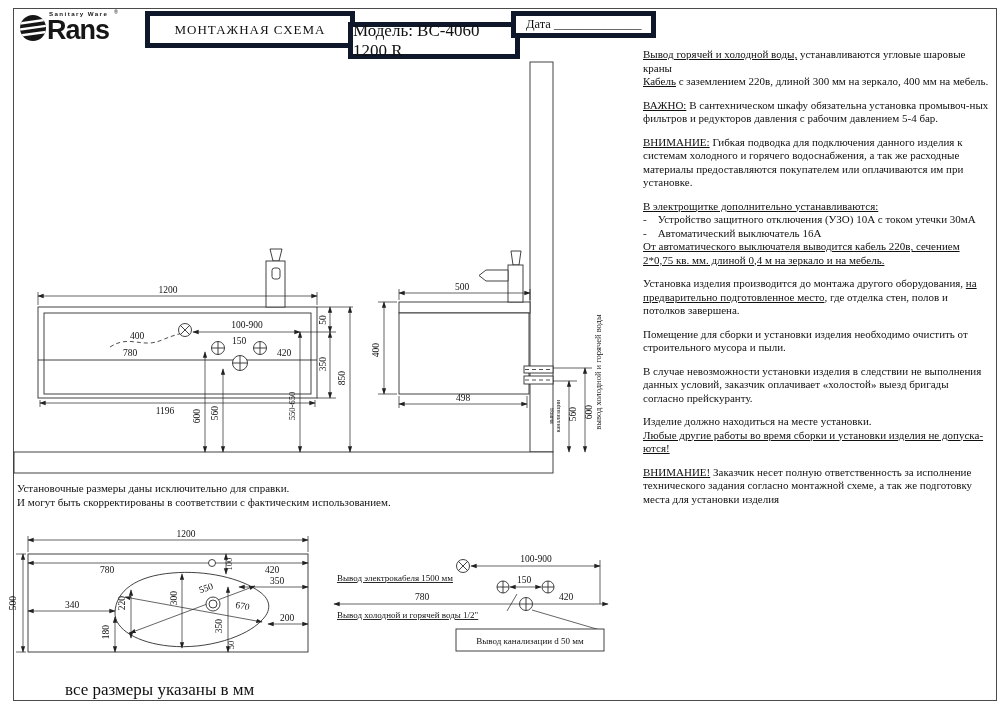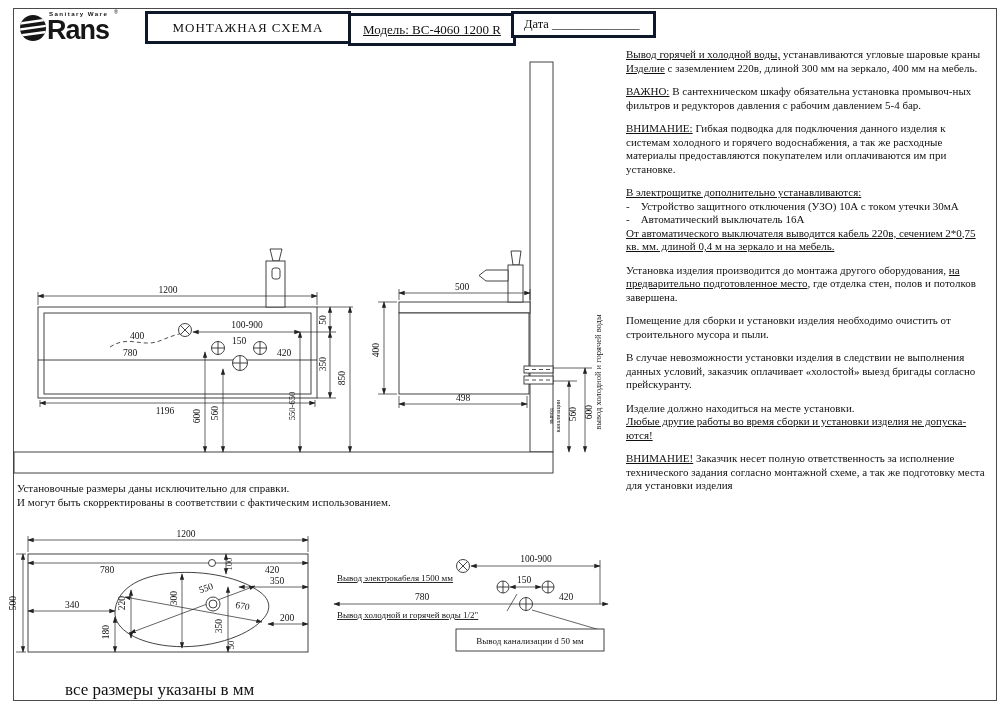--- a/index.html
+++ b/index.html
@@ -1,25 +1,25 @@
 <!DOCTYPE html>
 <html><head>
 <meta charset="utf-8">
 <style>
   html,body{margin:0;padding:0;background:#fff;}
   body{width:1000px;height:707px;position:relative;font-family:"Liberation Serif",serif;color:#111;overflow:hidden;}
   .frame{position:absolute;left:13px;top:8px;width:982px;height:691px;border:1px solid #4b4b4b;}
   .abs{position:absolute;}
-  .hbox{border:3px solid #0f172a;display:flex;align-items:center;justify-content:center;background:#fff;}
+  .hbox{border:5px solid #0f172a;display:flex;align-items:center;justify-content:center;background:#fff;}
   .title-box{left:145px;top:11px;width:200px;height:27px;font-size:13px;letter-spacing:1px;}
-  .model-box{left:348px;top:13px;width:162px;height:27px;font-size:13px;text-decoration:underline;}
+  .model-box{left:348px;top:22px;width:162px;height:27px;font-size:17px;}
   .date-box{left:511px;top:11px;width:145px;height:27px;justify-content:flex-start;padding-left:10px;font-size:12.5px;box-sizing:border-box;}
   .logo-wrap{left:16px;top:7px;width:135px;height:36px;}
   .instructions{left:626px;top:48px;width:364px;font-size:11px;line-height:13.5px;}
-  .ipara{margin:0 0 10px 0;}
+  .ipara{margin:0 0 10px 17px;}
   .u{text-decoration:underline;}
   .notes{left:17px;top:481px;width:600px;font-size:11px;line-height:14px;}
   .footer-note{left:18px;top:680px;font-size:17px;margin-left:47px;}
   svg.overlay{position:absolute;left:0;top:0;pointer-events:none;}
   .ln{stroke:#2e2e2e;stroke-width:0.9;fill:none;}
   .lnw{stroke:#2e2e2e;stroke-width:0.9;fill:#fff;}
   .dim{stroke:#222;stroke-width:0.7;fill:none;}
   .dsh{stroke:#222;stroke-width:0.8;fill:none;stroke-dasharray:4 3;}
   .lbl{font-family:"Liberation Serif",serif;font-size:9.5px;fill:#111;}
   .lbl8{font-family:"Liberation Serif",serif;font-size:8.5px;fill:#111;}
@@ -49,21 +49,21 @@
     <text x="33" y="9" font-family="Liberation Sans, sans-serif" font-size="6.2" font-weight="bold" letter-spacing="1.4" fill="#161616">Sanitary Ware</text>
     <text x="98" y="7" font-family="Liberation Sans, sans-serif" font-size="5.5" fill="#161616">®</text>
     <text x="31" y="32" font-family="Liberation Sans, sans-serif" font-size="27" font-weight="bold" letter-spacing="-1" fill="#161616">Rans</text>
   </svg>
 </div>
 <div class="abs hbox title-box">МОНТАЖНАЯ СХЕМА</div>
 <div class="abs hbox model-box">Модель: ВС-4060 1200 R</div>
 <div class="abs hbox date-box">Дата ______________</div>
 
 <div class="abs instructions">
-    <p class="ipara"><span class="u">Вывод горячей и холодной воды,</span><span> устанавливаются угловые шаровые краны</span><br><span class="u">Изделие</span><span> с заземлением 220в, длиной 300 мм на зеркало, 400 мм на мебель.</span></p>
+    <p class="ipara"><span class="u">Вывод горячей и холодной воды,</span><span> устанавливаются угловые шаровые краны</span><br><span class="u">Кабель</span><span> с заземлением 220в, длиной 300 мм на зеркало, 400 мм на мебель.</span></p>
     <p class="ipara"><span class="u">ВАЖНО:</span><span> В сантехническом шкафу обязательна установка промывоч-ных фильтров и редукторов давления с рабочим давлением 5-4 бар.</span></p>
     <p class="ipara"><span class="u">ВНИМАНИЕ:</span><span> Гибкая подводка для подключения данного изделия к системам холодного и горячего водоснабжения, а так же расходные материалы предоставляются покупателем или оплачиваются им при установке.</span></p>
     <p class="ipara"><span class="u">В электрощитке дополнительно устанавливаются:</span><br><span>-&nbsp;&nbsp;&nbsp;&nbsp;Устройство защитного отключения (УЗО) 10А с током утечки 30мА</span><br><span>-&nbsp;&nbsp;&nbsp;&nbsp;Автоматический выключатель 16А</span><br><span class="u">От автоматического выключателя выводится кабель 220в, сечением 2*0,75 кв. мм. длиной 0,4 м на зеркало и на мебель.</span></p>
     <p class="ipara"><span>Установка изделия производится до монтажа другого оборудования, </span><span class="u">на предварительно подготовленное место</span><span>, где отделка стен, полов и потолков завершена.</span></p>
     <p class="ipara"><span>Помещение для сборки и установки изделия необходимо очистить от строительного мусора и пыли.</span></p>
     <p class="ipara"><span>В случае невозможности установки изделия в следствии не выполнения данных условий, заказчик оплачивает «холостой» выезд бригады согласно прейскуранту.</span></p>
     <p class="ipara"><span>Изделие должно находиться на месте установки.</span><br><span class="u">Любые другие работы во время сборки и установки изделия не допуска-ются!</span></p>
     <p class="ipara"><span class="u">ВНИМАНИЕ!</span><span> Заказчик несет полную ответственность за исполнение технического задания согласно монтажной схеме, а так же подготовку места для установки изделия</span></p>
   </div>
 

